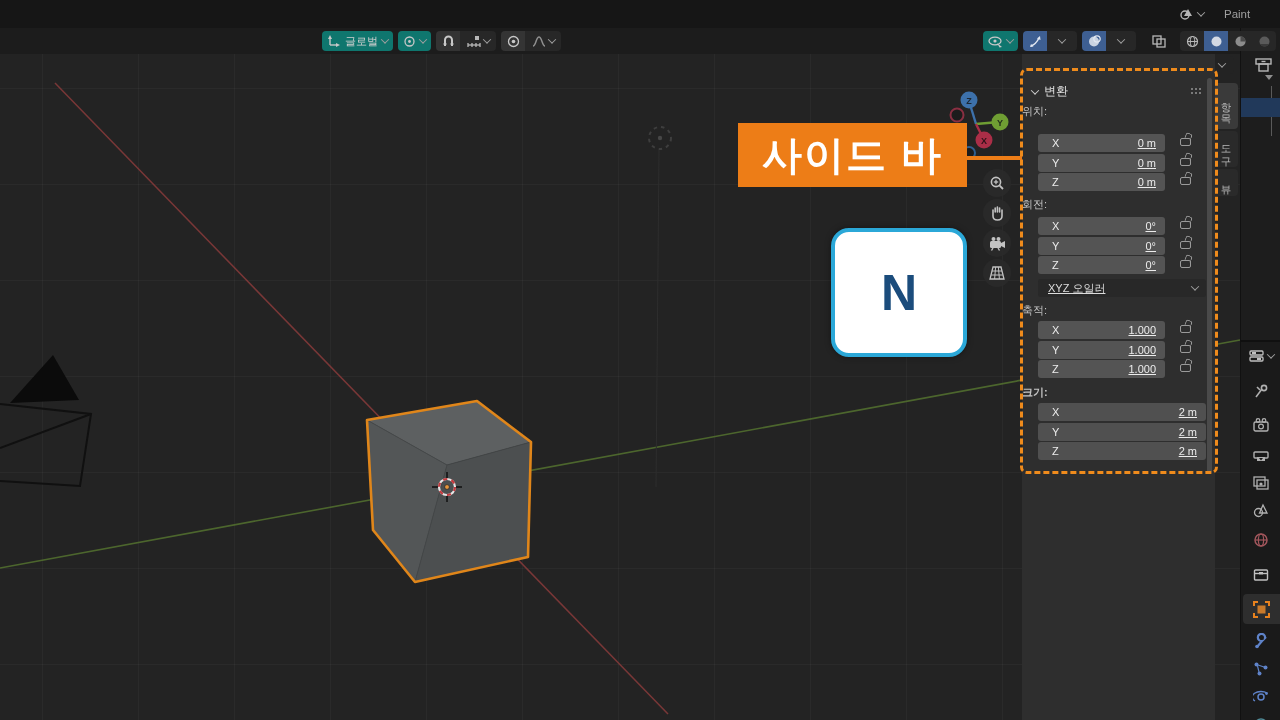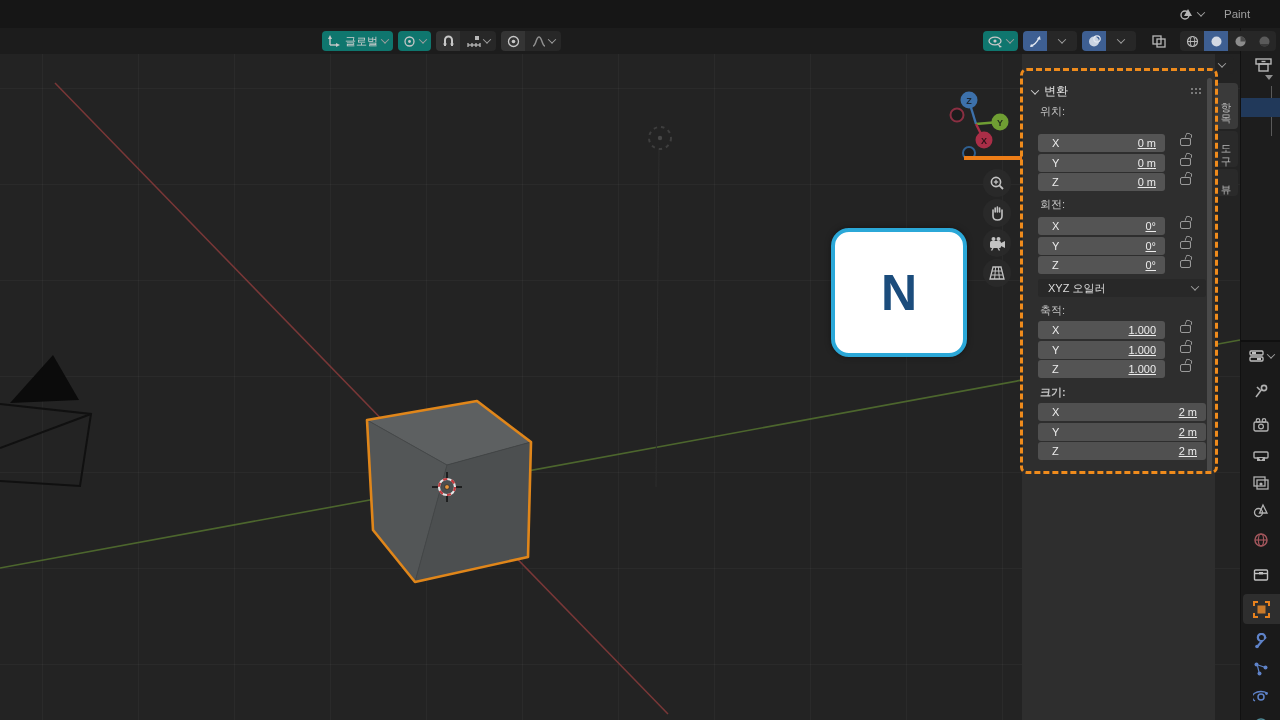--- a/index.html
+++ b/index.html
@@ -51,27 +51,27 @@
   .options-btn { position:absolute; left:1184px; top:56px; width:50px; height:18px; background:#232323; border-radius:4px; display:flex; align-items:center; justify-content:center; gap:4px; z-index:12; }
   .options-btn span { color:#c8c8c8; font-size:10.5px; }
 
   
   .sidebar { position:absolute; left:1022px; top:54px; width:193px; height:666px; background:#2e2e2e; z-index:13; }
   .panel-head { position:absolute; left:10px; top:29px; display:flex; align-items:center; gap:6px; }
   .panel-head .chev { border-color:#cfcfcf; }
   .panel-title { color:#e3e3e3; font-size:12px; }
   .drag-dots { position:absolute; left:168px; top:33px; width:12px; height:7px;
     background-image:radial-gradient(circle, #7a7a7a 1px, transparent 1.2px); background-size:4px 4px; }
-  .sec-label { position:absolute; left:18px; color:#c4c4c4; font-size:11px; }
+  .sec-label { position:absolute; left:0; color:#c4c4c4; font-size:11px; }
   .frow { position:absolute; left:16px; width:127px; height:18px; background:#545454; border-radius:3px; display:flex; align-items:center; justify-content:space-between; padding:0 9px 0 14px; }
   .frow.wide { width:168px; background:#505050; }
   .frow .ax { color:#ececec; font-size:11px; }
   .frow .val { color:#ececec; font-size:11px;text-decoration:underline; }
   .enum { position:absolute; left:16px; width:168px; height:18px; background:#282828; border-radius:3px; display:flex; align-items:center; justify-content:space-between; padding:0 8px 0 10px; }
-  .enum span { color:#dcdcdc; font-size:11px; }
+  .enum span { color:#dcdcdc; font-size:11px;text-decoration:underline; }
   .lock { position:absolute; left:158px; width:11px; height:8px; border:1.5px solid #9a9a9a; border-radius:2px; }
   .lock::before { content:""; position:absolute; left:4px; top:-6px; width:5px; height:6px; border:1.5px solid #9a9a9a; border-bottom:none; border-radius:3px 3px 0 0; transform:rotate(20deg); }
   .scrollbar { position:absolute; left:185px; top:24px; width:5px; height:396px; background:#4a4a4a; border-radius:3px; }
 
   
   .vtab { position:absolute; left:1215px; width:23px; background:#2a2a2a; border-radius:0 4px 4px 0; display:flex; align-items:center; justify-content:center; z-index:12; }
   .vtab span { writing-mode:vertical-rl; color:#b8b8b8; font-size:10.5px; letter-spacing:1px; }
   .vtab.active { background:#3a3a3a; }
 
   
@@ -523,17 +523,20 @@
   </div>
   <div class="vtab" style="top:131px; height:36px;">
     <span>도구</span>
   </div>
   <div class="vtab" style="top:169px; height:27px;">
     <span>뷰</span>
   </div>
 
   <div class="dashed-rect"></div>
   <div class="connector"></div>
+  <div class="callout">
+    <span>사이드 바</span>
+  </div>
   <div class="keybox">
     <span>N</span>
   </div>
 
 </div>
 
 </body></html>

